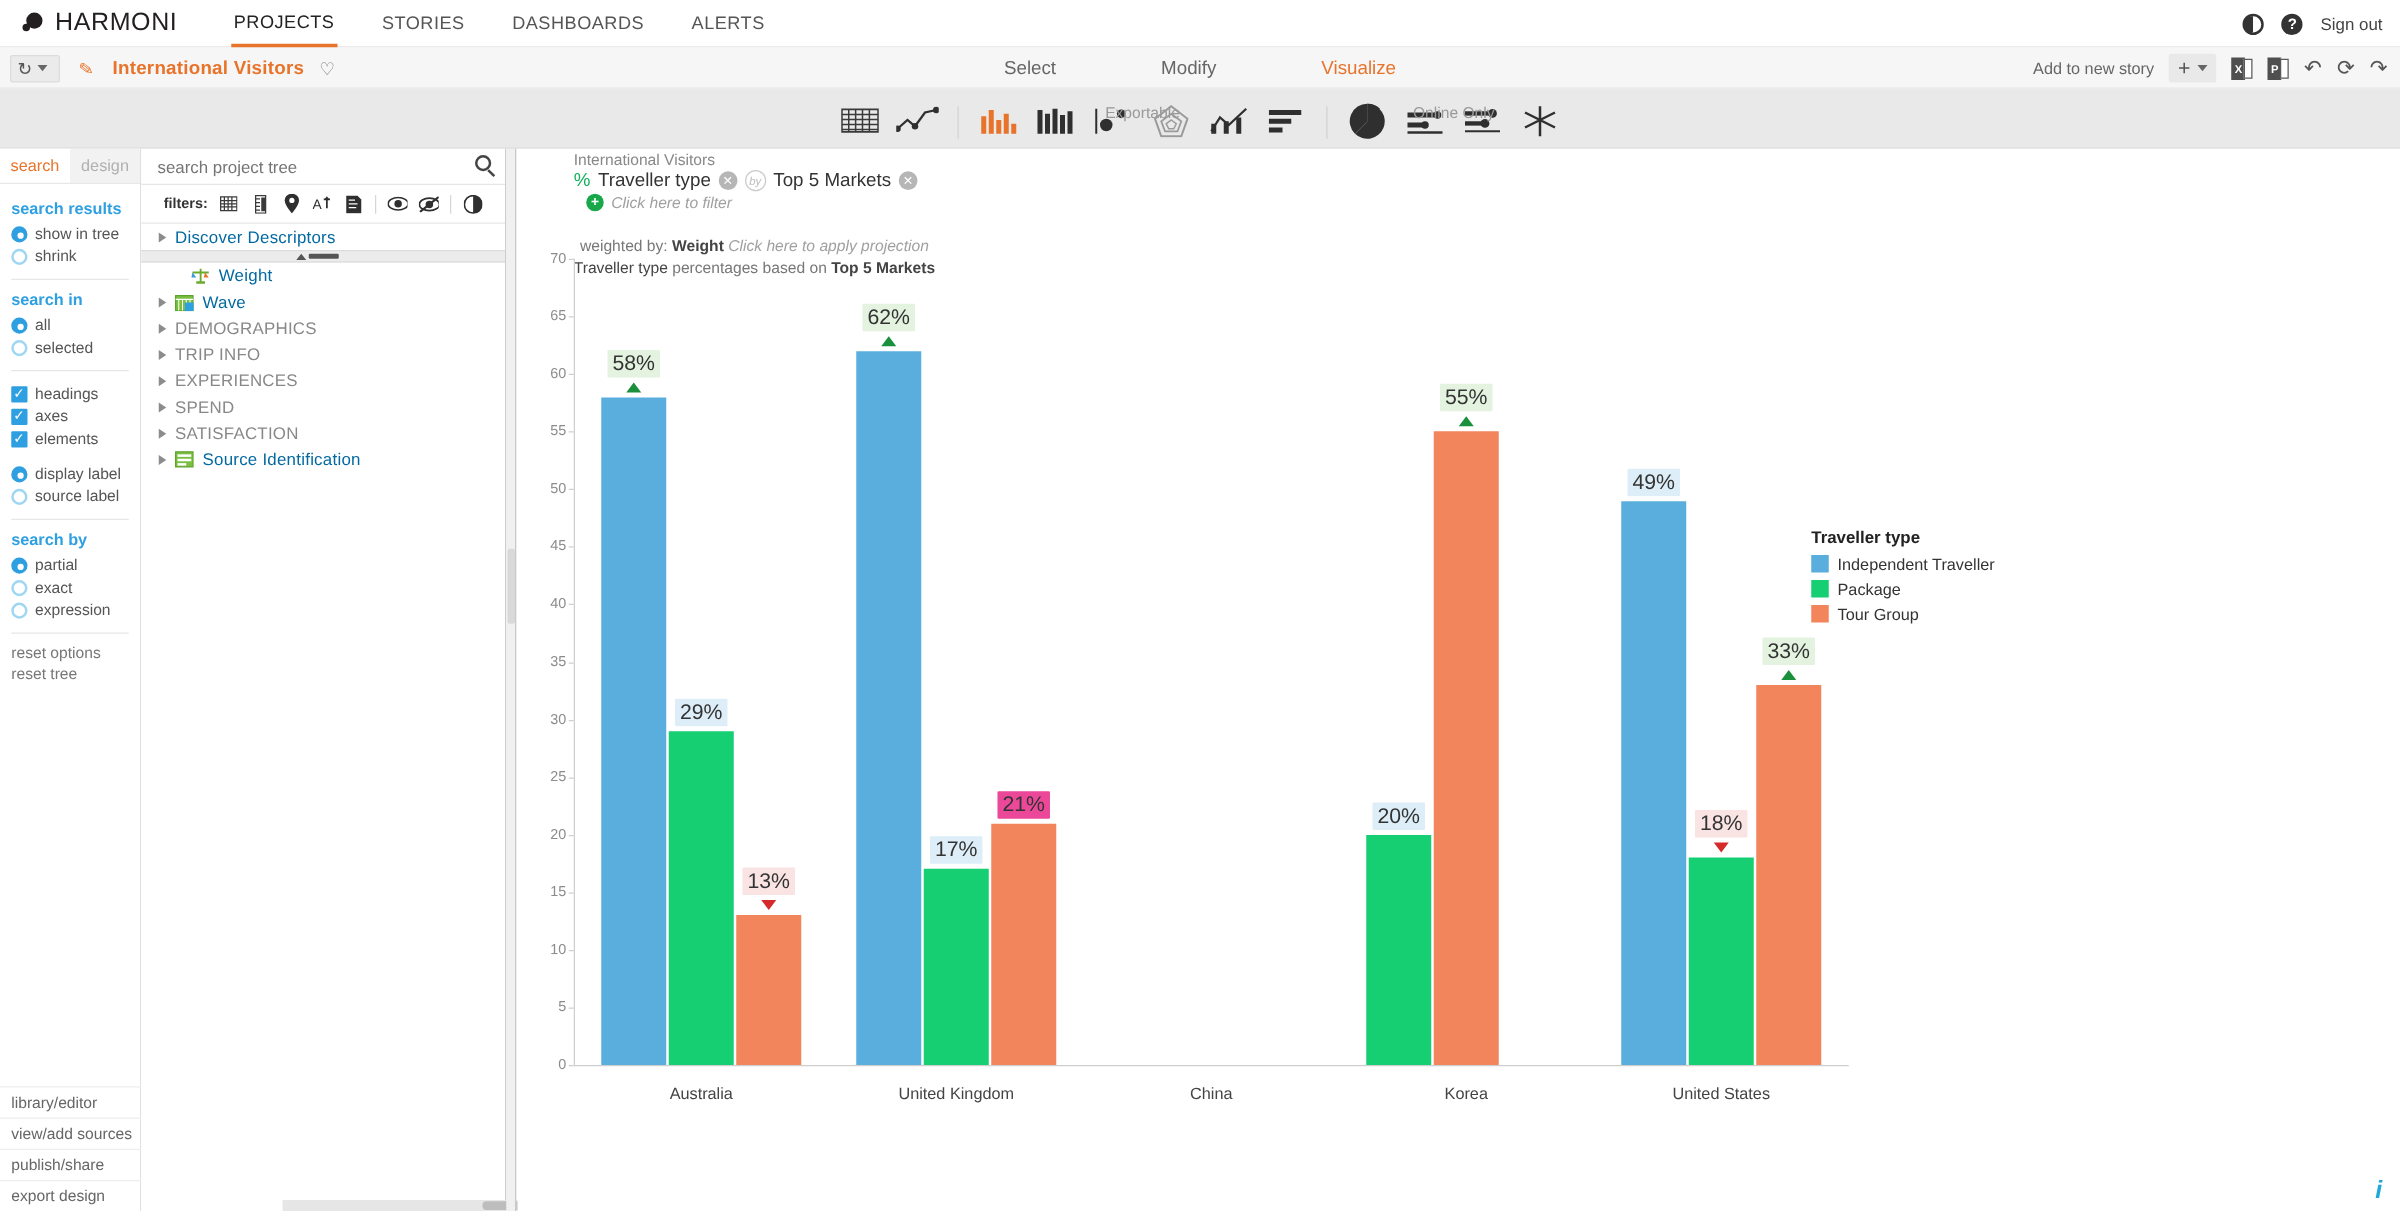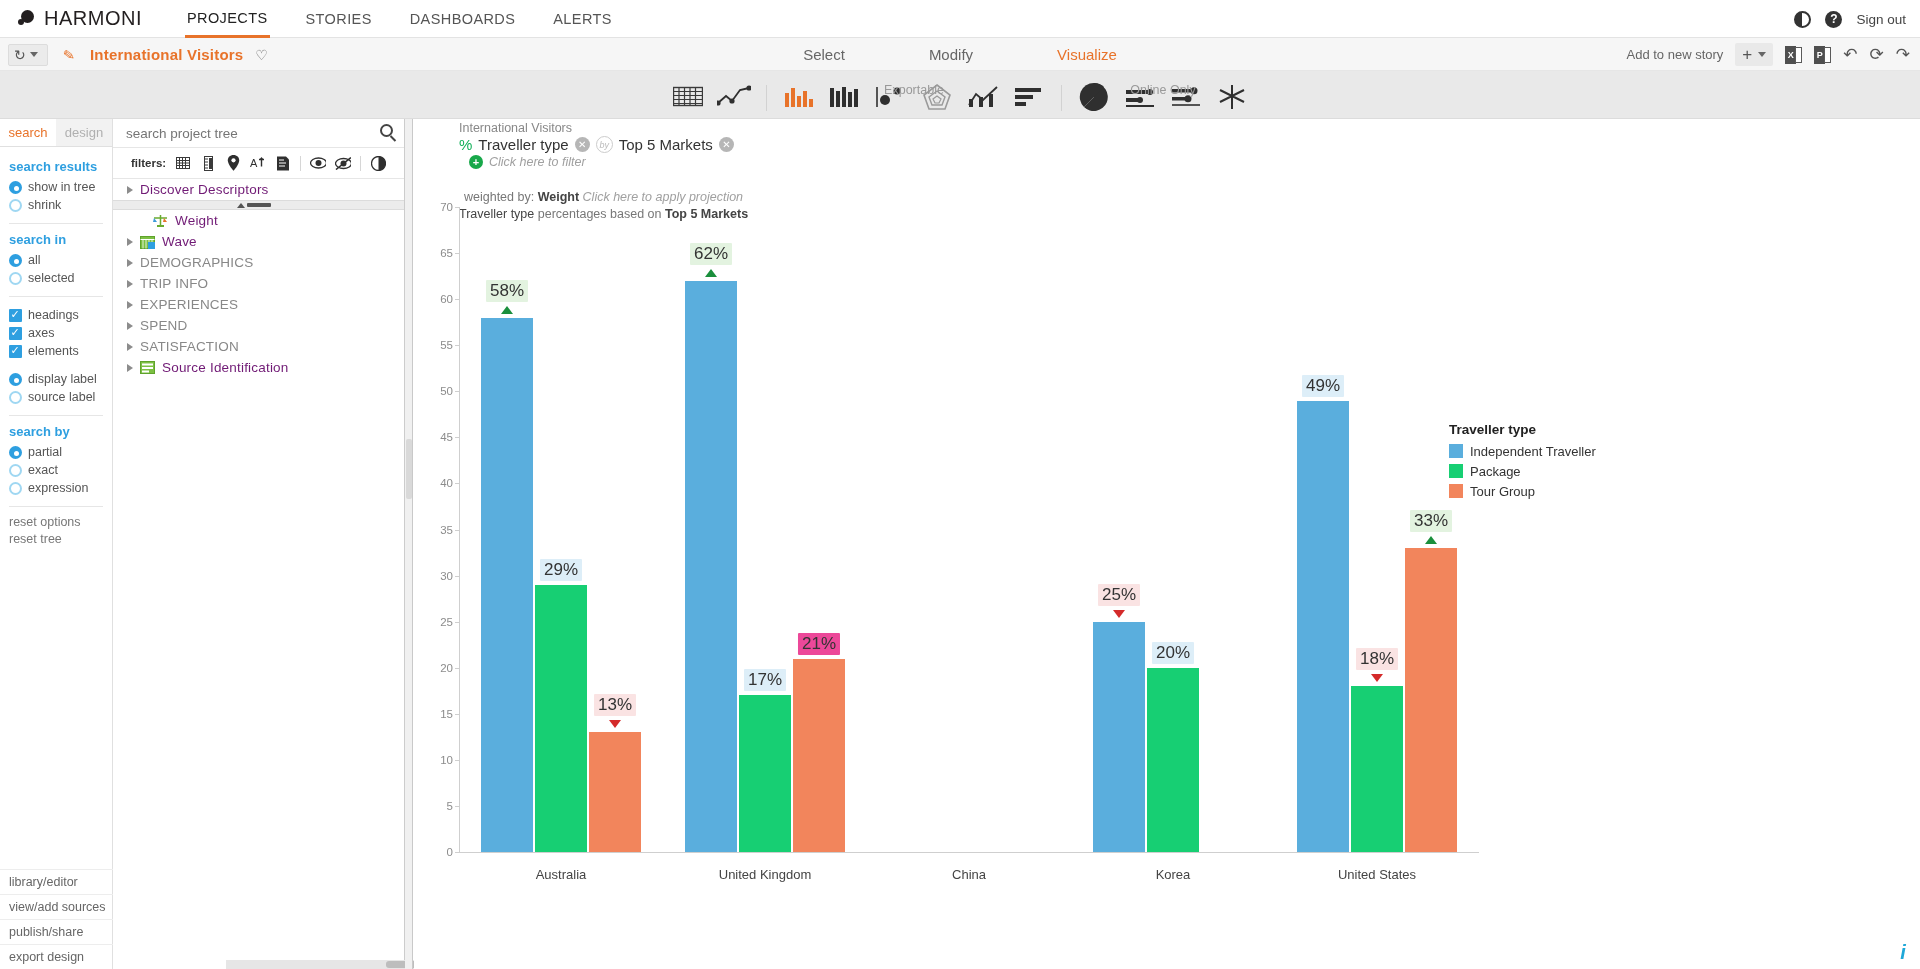--- a/index.html
+++ b/index.html
@@ -112,21 +112,21 @@
                   left:12px; top:11px; }
   .filters { height:31px; background:#fff; border-bottom:1px solid #e6e6e6;
              display:flex; align-items:center; gap:9px; padding-left:18px; }
   .filters .flabel { font-size:11.5px; color:#333; font-weight:bold; }
   .fic { width:16px; height:17px; display:flex; align-items:center; justify-content:center; }
   .fsep { width:1px; height:15px; background:#d6d6d6; }
   .tree-row { height:21px; display:flex; align-items:center; gap:7px; padding-left:14px; }
   .tri { width:0;height:0;border-top:4.5px solid transparent;border-bottom:4.5px solid transparent;
          border-left:6px solid #8c8c8c; flex:0 0 6px; }
   .tri.hidden { visibility:hidden; }
-  .tree-row .t { font-size:13.5px; color:#701a75; letter-spacing:.2px; }
+  .tree-row .t { font-size:13.5px; color:#0369a1; letter-spacing:.2px; }
   .tree-row.caps .t { color:#888; }
   .tree-sep { height:10px; background:#ececec; border-top:1px solid #dcdcdc;
               border-bottom:1px solid #dcdcdc; position:relative; }
   .tree-sep .nub { position:absolute; left:50%; top:2px; transform:translateX(-50%);
                    width:24px; height:4px; background:#555; border-radius:1px; }
   .tree-sep .nubtri { position:absolute; left:calc(50% - 22px); top:2px;
                       width:0;height:0;border-left:4px solid transparent;border-right:4px solid transparent;
                       border-bottom:5px solid #555; }
   .titem-ic { width:15px; height:15px; flex:0 0 15px; }
   .vsplit { position:absolute; left:405px; top:119px; width:8px; height:850px; background:#f0f0f0;
@@ -652,28 +652,28 @@
             <div class="dlabel" style="bottom: 160.643px; background: rgb(221, 238, 248);">17%</div>
           </div>
           <div class="bar" style="width: 52px; height: 193.5px;">
             <div class="fill" style="height: 100%; background: rgb(242, 133, 92);"></div>
             <div class="dlabel" style="bottom: 197.5px; background: #ec4899;">21%</div>
           </div>
         </div>
         <div class="xcat" style="left: 204px; width: 204px;">United Kingdom</div>
         <div class="xcat" style="left: 408px; width: 204px;">China</div>
         <div class="grp-bars" style="left: 634px; width: 160px; height: 645px; gap: 2px;">
-          <div class="bar" style="width: 52px; height: 230.357px;">
-            <div class="fill" style="height: 100%; background: rgb(90, 174, 221);"></div>
-            <div class="dlabel" style="bottom: 246.357px; background: rgb(250, 227, 227);">25%</div>
-            <div class="arrow-dn" style="bottom: 234.357px;"></div>
-          </div>
           <div class="bar" style="width: 52px; height: 184.286px;">
             <div class="fill" style="height: 100%; background: rgb(23, 207, 115);"></div>
             <div class="dlabel" style="bottom: 188.286px; background: rgb(221, 238, 248);">20%</div>
+          </div>
+          <div class="bar" style="width: 52px; height: 506.786px;">
+            <div class="fill" style="height: 100%; background: rgb(242, 133, 92);"></div>
+            <div class="dlabel" style="bottom: 522.786px; background: rgb(227, 243, 224);">55%</div>
+            <div class="arrow-up" style="bottom: 510.786px;"></div>
           </div>
         </div>
         <div class="xcat" style="left: 612px; width: 204px;">Korea</div>
         <div class="grp-bars" style="left: 838px; width: 160px; height: 645px; gap: 2px;">
           <div class="bar" style="width: 52px; height: 451.5px;">
             <div class="fill" style="height: 100%; background: rgb(90, 174, 221);"></div>
             <div class="dlabel" style="bottom: 455.5px; background: rgb(221, 238, 248);">49%</div>
           </div>
           <div class="bar" style="width: 52px; height: 165.857px;">
             <div class="fill" style="height: 100%; background: rgb(23, 207, 115);"></div>

